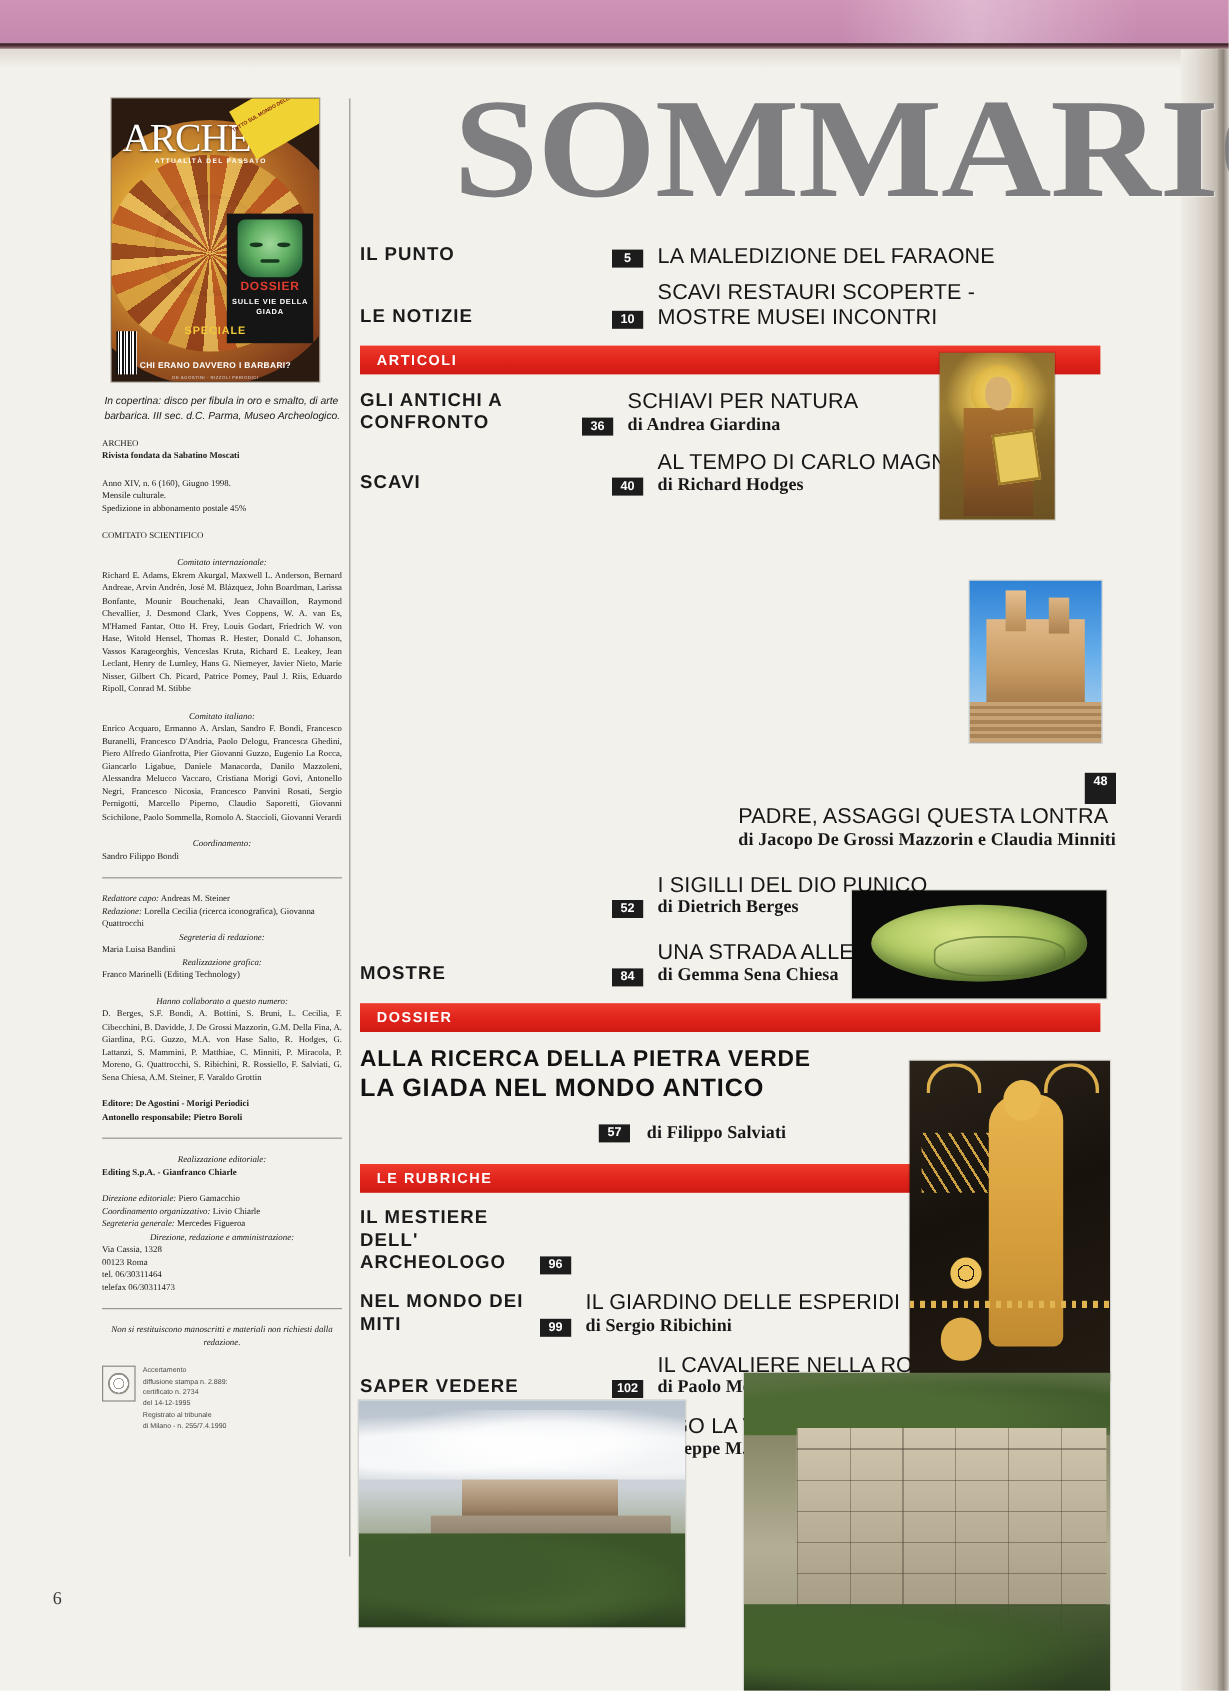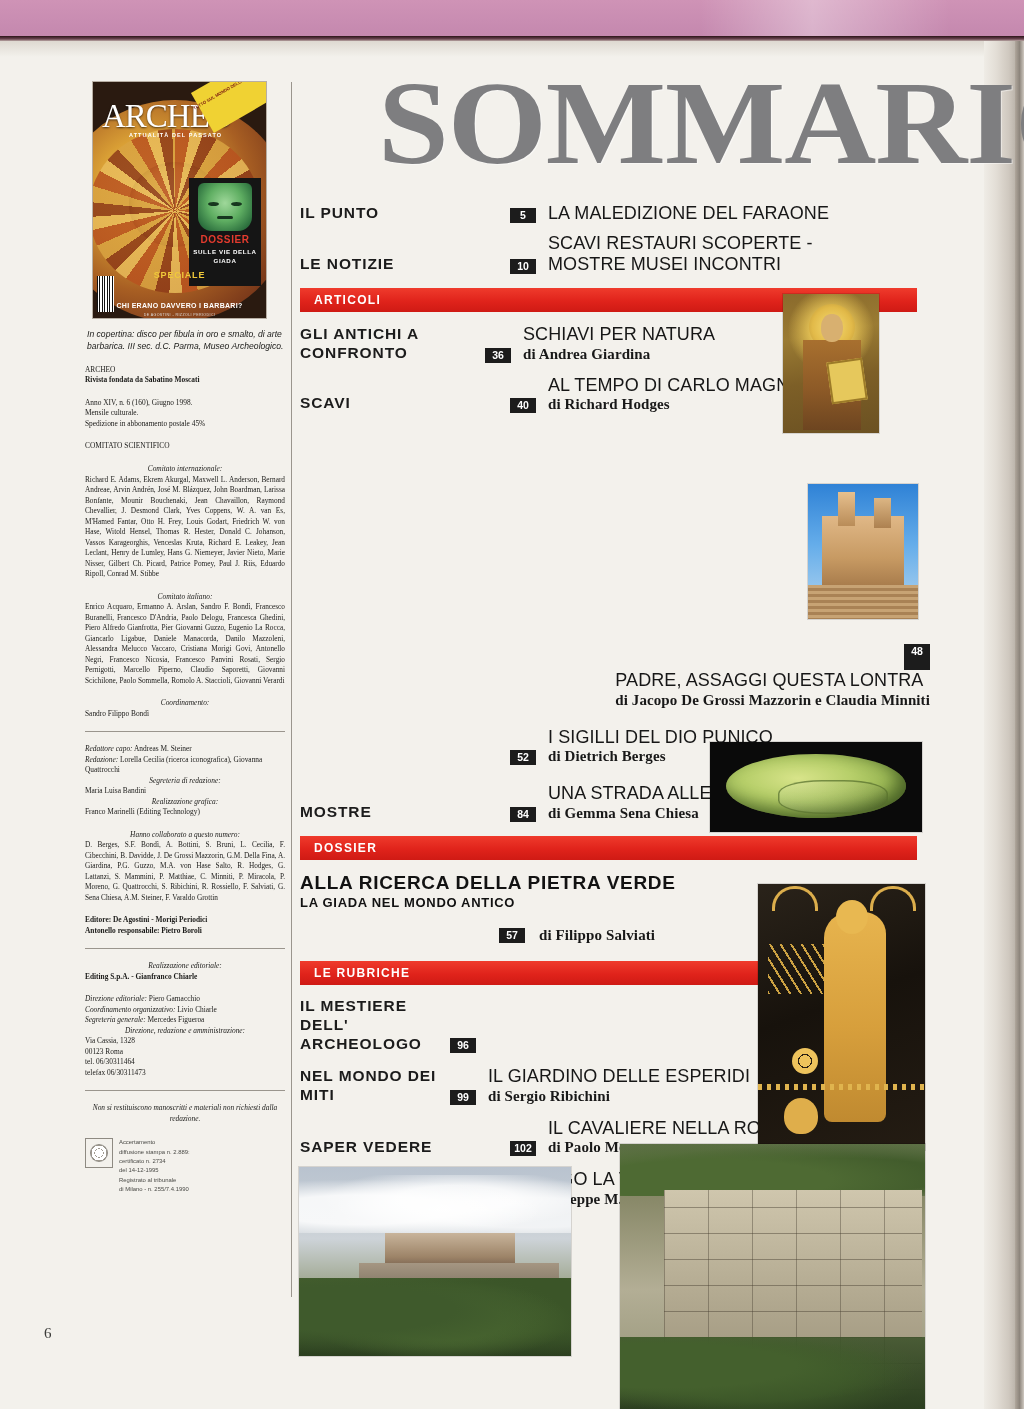--- a/index.html
+++ b/index.html
@@ -190,21 +190,21 @@
     display:flex;align-items:center;
   }
   .banner-label{
     color:#fff;font-size:12px;font-weight:bold;letter-spacing:1.3px;margin-left:14px;
   }
 
   .dossier-title{
     font-size:19px;font-weight:bold;color:#121212;letter-spacing:.7px;line-height:1.16;
   }
   .dossier-sub{
-    font-size:13px;font-weight:bold;color:#121212;letter-spacing:.7px;margin-top:1px;
+    font-size:21px;font-weight:bold;color:#121212;letter-spacing:.7px;margin-top:1px;
   }
   .dossier-row{display:flex;align-items:center;margin-top:17px;margin-left:199px;}
   .dossier-row .byline{margin-top:0;margin-left:14px;}
 
   
   .photo{position:absolute;overflow:hidden;box-shadow:0 0 0 1px rgba(0,0,0,.12);}
 
   #photo-icon{left:783px;top:294px;width:96px;height:139px;
     background:
       radial-gradient(circle at 50% 26%, #f7dd7c 0%, #e8c556 16%, rgba(232,197,86,0) 38%),

